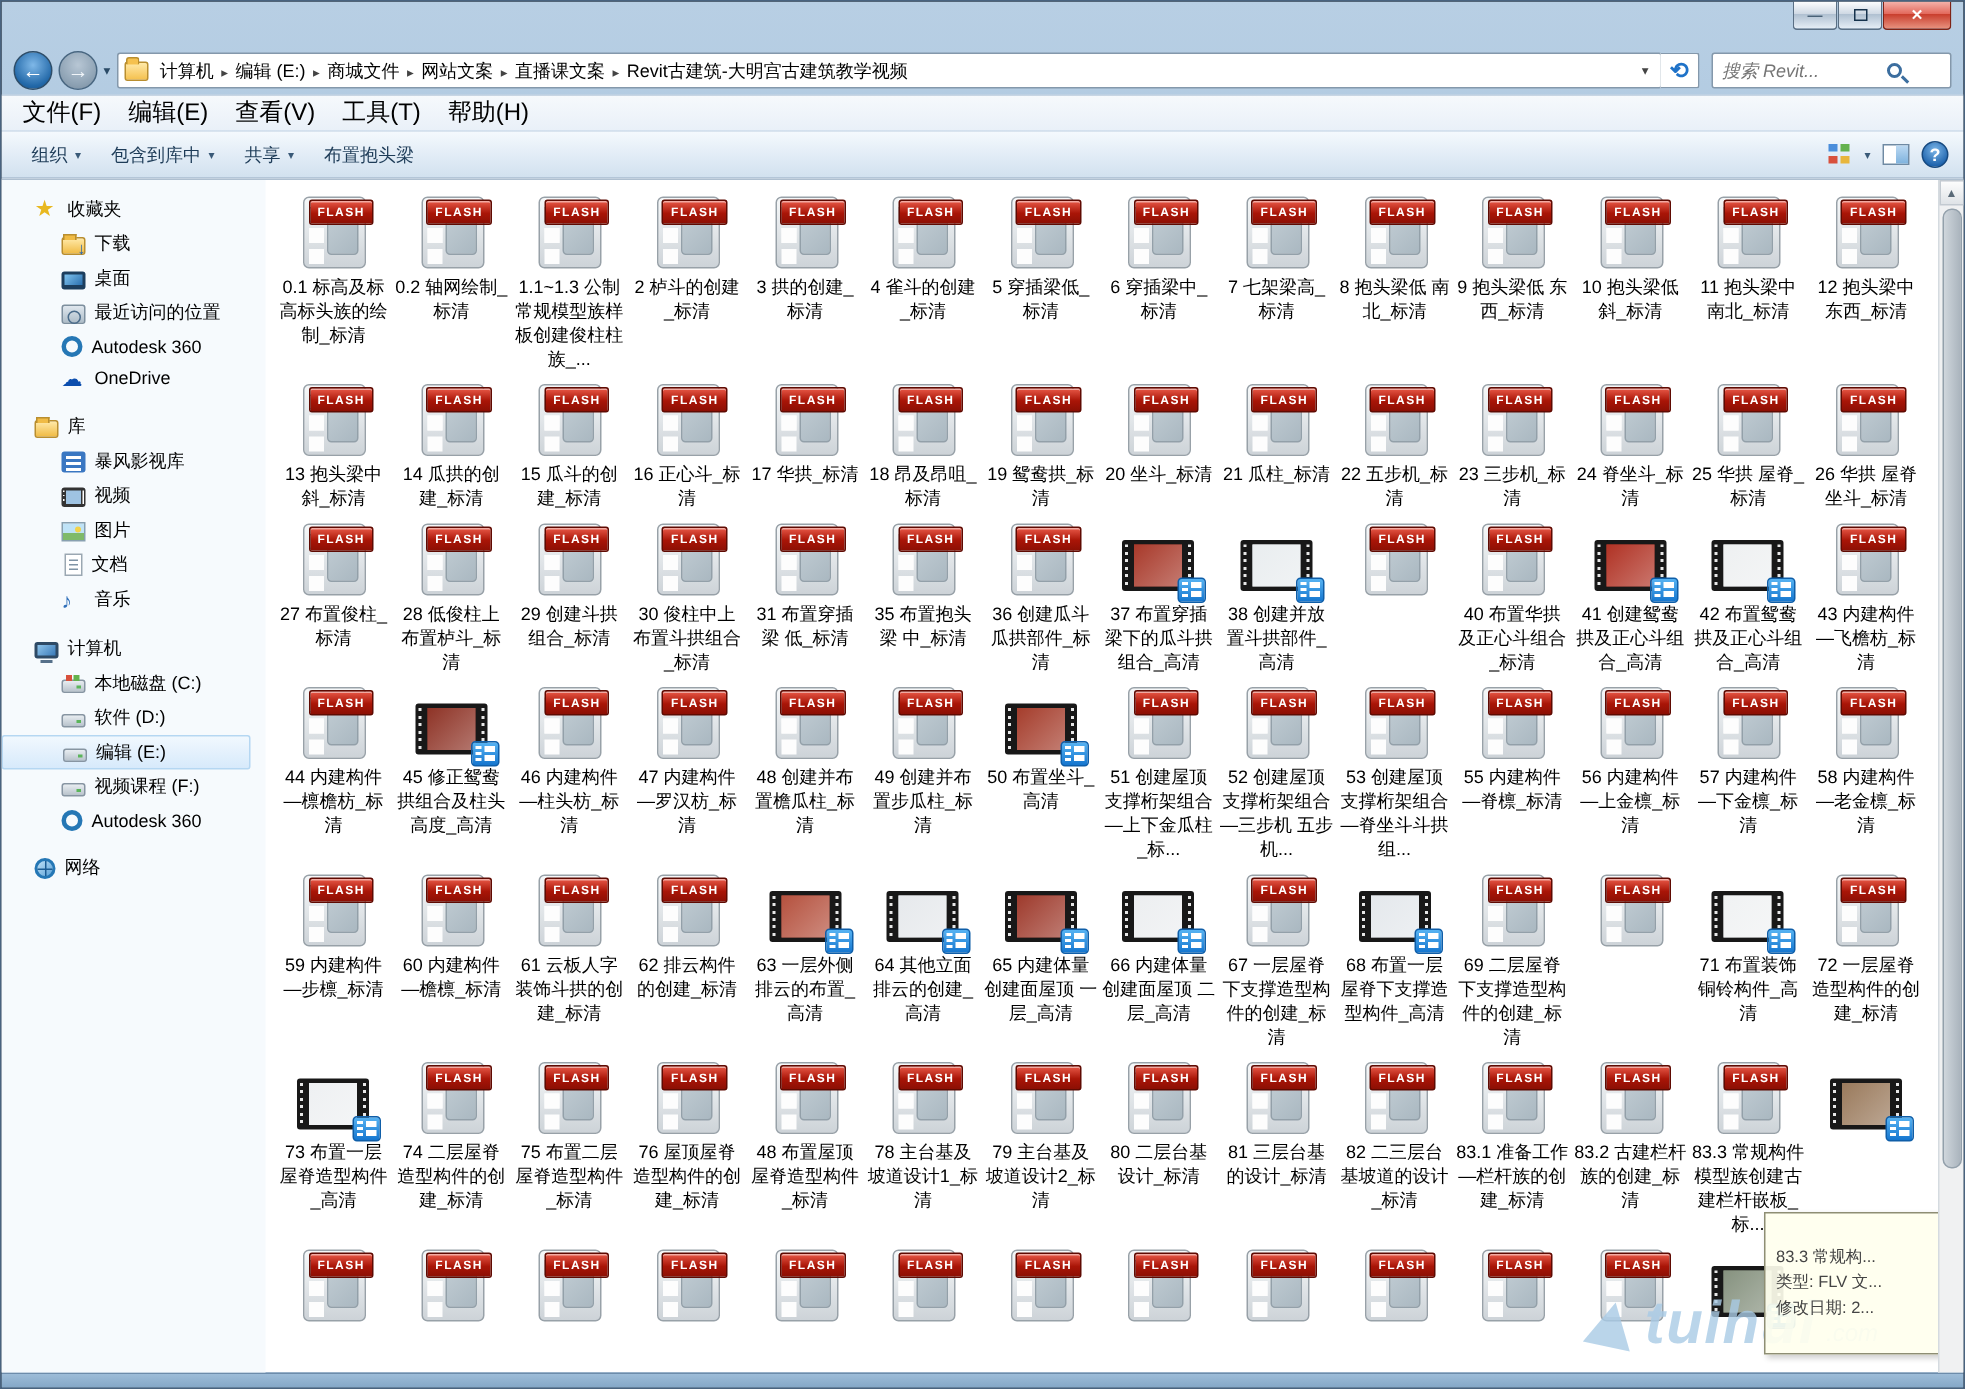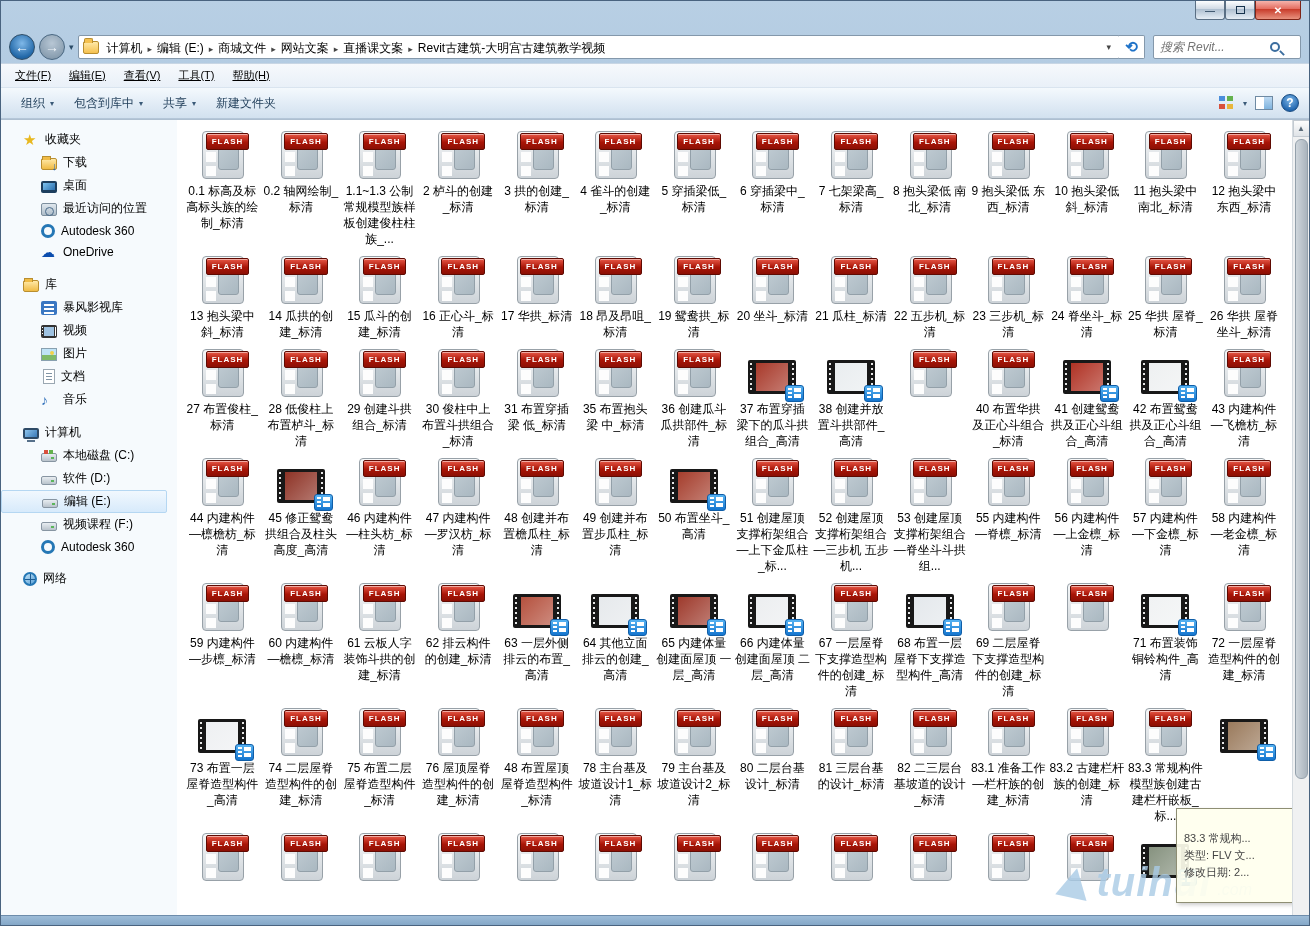--- a/index.html
+++ b/index.html
@@ -28,31 +28,31 @@
   .folder16 { width:16px; height:13px; position:relative; margin-right:4px; flex:none;
     background:linear-gradient(180deg,#ffe9a8,#f5c14f); border:1px solid #b98e2f; border-radius:2px; }
   .folder16::before{ content:""; position:absolute; top:-4px; left:0; width:7px; height:4px;
     background:#f5c14f; border:1px solid #b98e2f; border-bottom:none; border-radius:2px 2px 0 0;}
   .crumb { font-size:12px; color:#000; padding:2px 4px; white-space:nowrap; cursor:pointer; border-radius:2px;}
   .crumb-sep { font-size:9px; color:#444; padding:0 1px; cursor:pointer;}
   .addr-dd { margin-left:auto; color:#444; font-size:9px; padding:0 4px; cursor:pointer;}
   .refreshbtn { width:26px; height:24px; border:1px solid #8498ab; border-left:none; background:#fff;
     border-radius:0 2px 2px 0; margin-left:-5px; display:flex; align-items:center; justify-content:center;
     color:#1e72c8; font-size:15px; font-weight:bold; cursor:pointer; flex:none;}
-  .searchbox { width:148px; height:24px; background:#fff; border:1px solid #8498ab; border-radius:2px;
+  .searchbox { width:160px; height:24px; background:#fff; border:1px solid #8498ab; border-radius:2px;
     display:flex; align-items:center; padding:0 6px; flex:none; margin-left:4px;}
   .searchbox input { border:none; outline:none; width:110px; font-size:12px; font-style:italic; color:#7c8b99;
     font-family:"Liberation Sans",sans-serif; background:transparent;}
   .mag { width:10px; height:10px; border:2px solid #3c6e9f; border-radius:50%; position:relative; flex:none;}
   .mag::after { content:""; position:absolute; width:6px; height:2px; background:#3c6e9f;
     transform:rotate(45deg); left:7px; top:8px; }
   
   .menubar { height:25px; background:linear-gradient(180deg,#f6f9fc,#e9f0f8); border-top:1px solid #c8d6e4;
     display:flex; align-items:center; padding:0 6px; gap:2px; border-bottom:1px solid #d9e4ef;}
-  .menu-item { font-size:11px; color:#000; padding:3px 8px; cursor:pointer; border-radius:2px;text-decoration:underline;}
+  .menu-item { font-size:16px; color:#000; padding:3px 8px; cursor:pointer; border-radius:2px;}
   
   .toolbar { height:31px; background:linear-gradient(180deg,#f4f9fd,#dfeaf5 60%,#d2e1ef);
     border-bottom:1px solid #b4c6d8; display:flex; align-items:center; padding:0 10px;}
   .tb-btn { font-size:12px; color:#1e3c58; padding:4px 9px; display:flex; align-items:center; gap:5px;
     cursor:pointer; border:1px solid transparent; border-radius:3px;}
   .tb-dd { font-size:8px; color:#3a5a78; }
   .tb-right { margin-left:auto; display:flex; align-items:center; gap:8px; }
   .views-grid { width:16px; height:14px; display:grid; grid-template-columns:repeat(2,6px); grid-gap:2px; cursor:pointer;}
   .views-grid i { display:block; width:6px; height:5px; }
   .views-grid i:nth-child(1){background:#4b8edb;} .views-grid i:nth-child(2){background:#64b24e;}
@@ -198,21 +198,21 @@
         </div>
         <div class="tb-btn">
           <span>包含到库中</span>
           <span class="tb-dd">▾</span>
         </div>
         <div class="tb-btn">
           <span>共享</span>
           <span class="tb-dd">▾</span>
         </div>
         <div class="tb-btn">
-          <span>新建文件夹</span>
+          <span>布置抱头梁</span>
         </div>
       </span>
     <div class="tb-right">
       <span class="views-grid">
           <i></i>
           <i></i>
           <i></i>
           <i></i>
         </span>
       <span class="tb-dd">▾</span>

